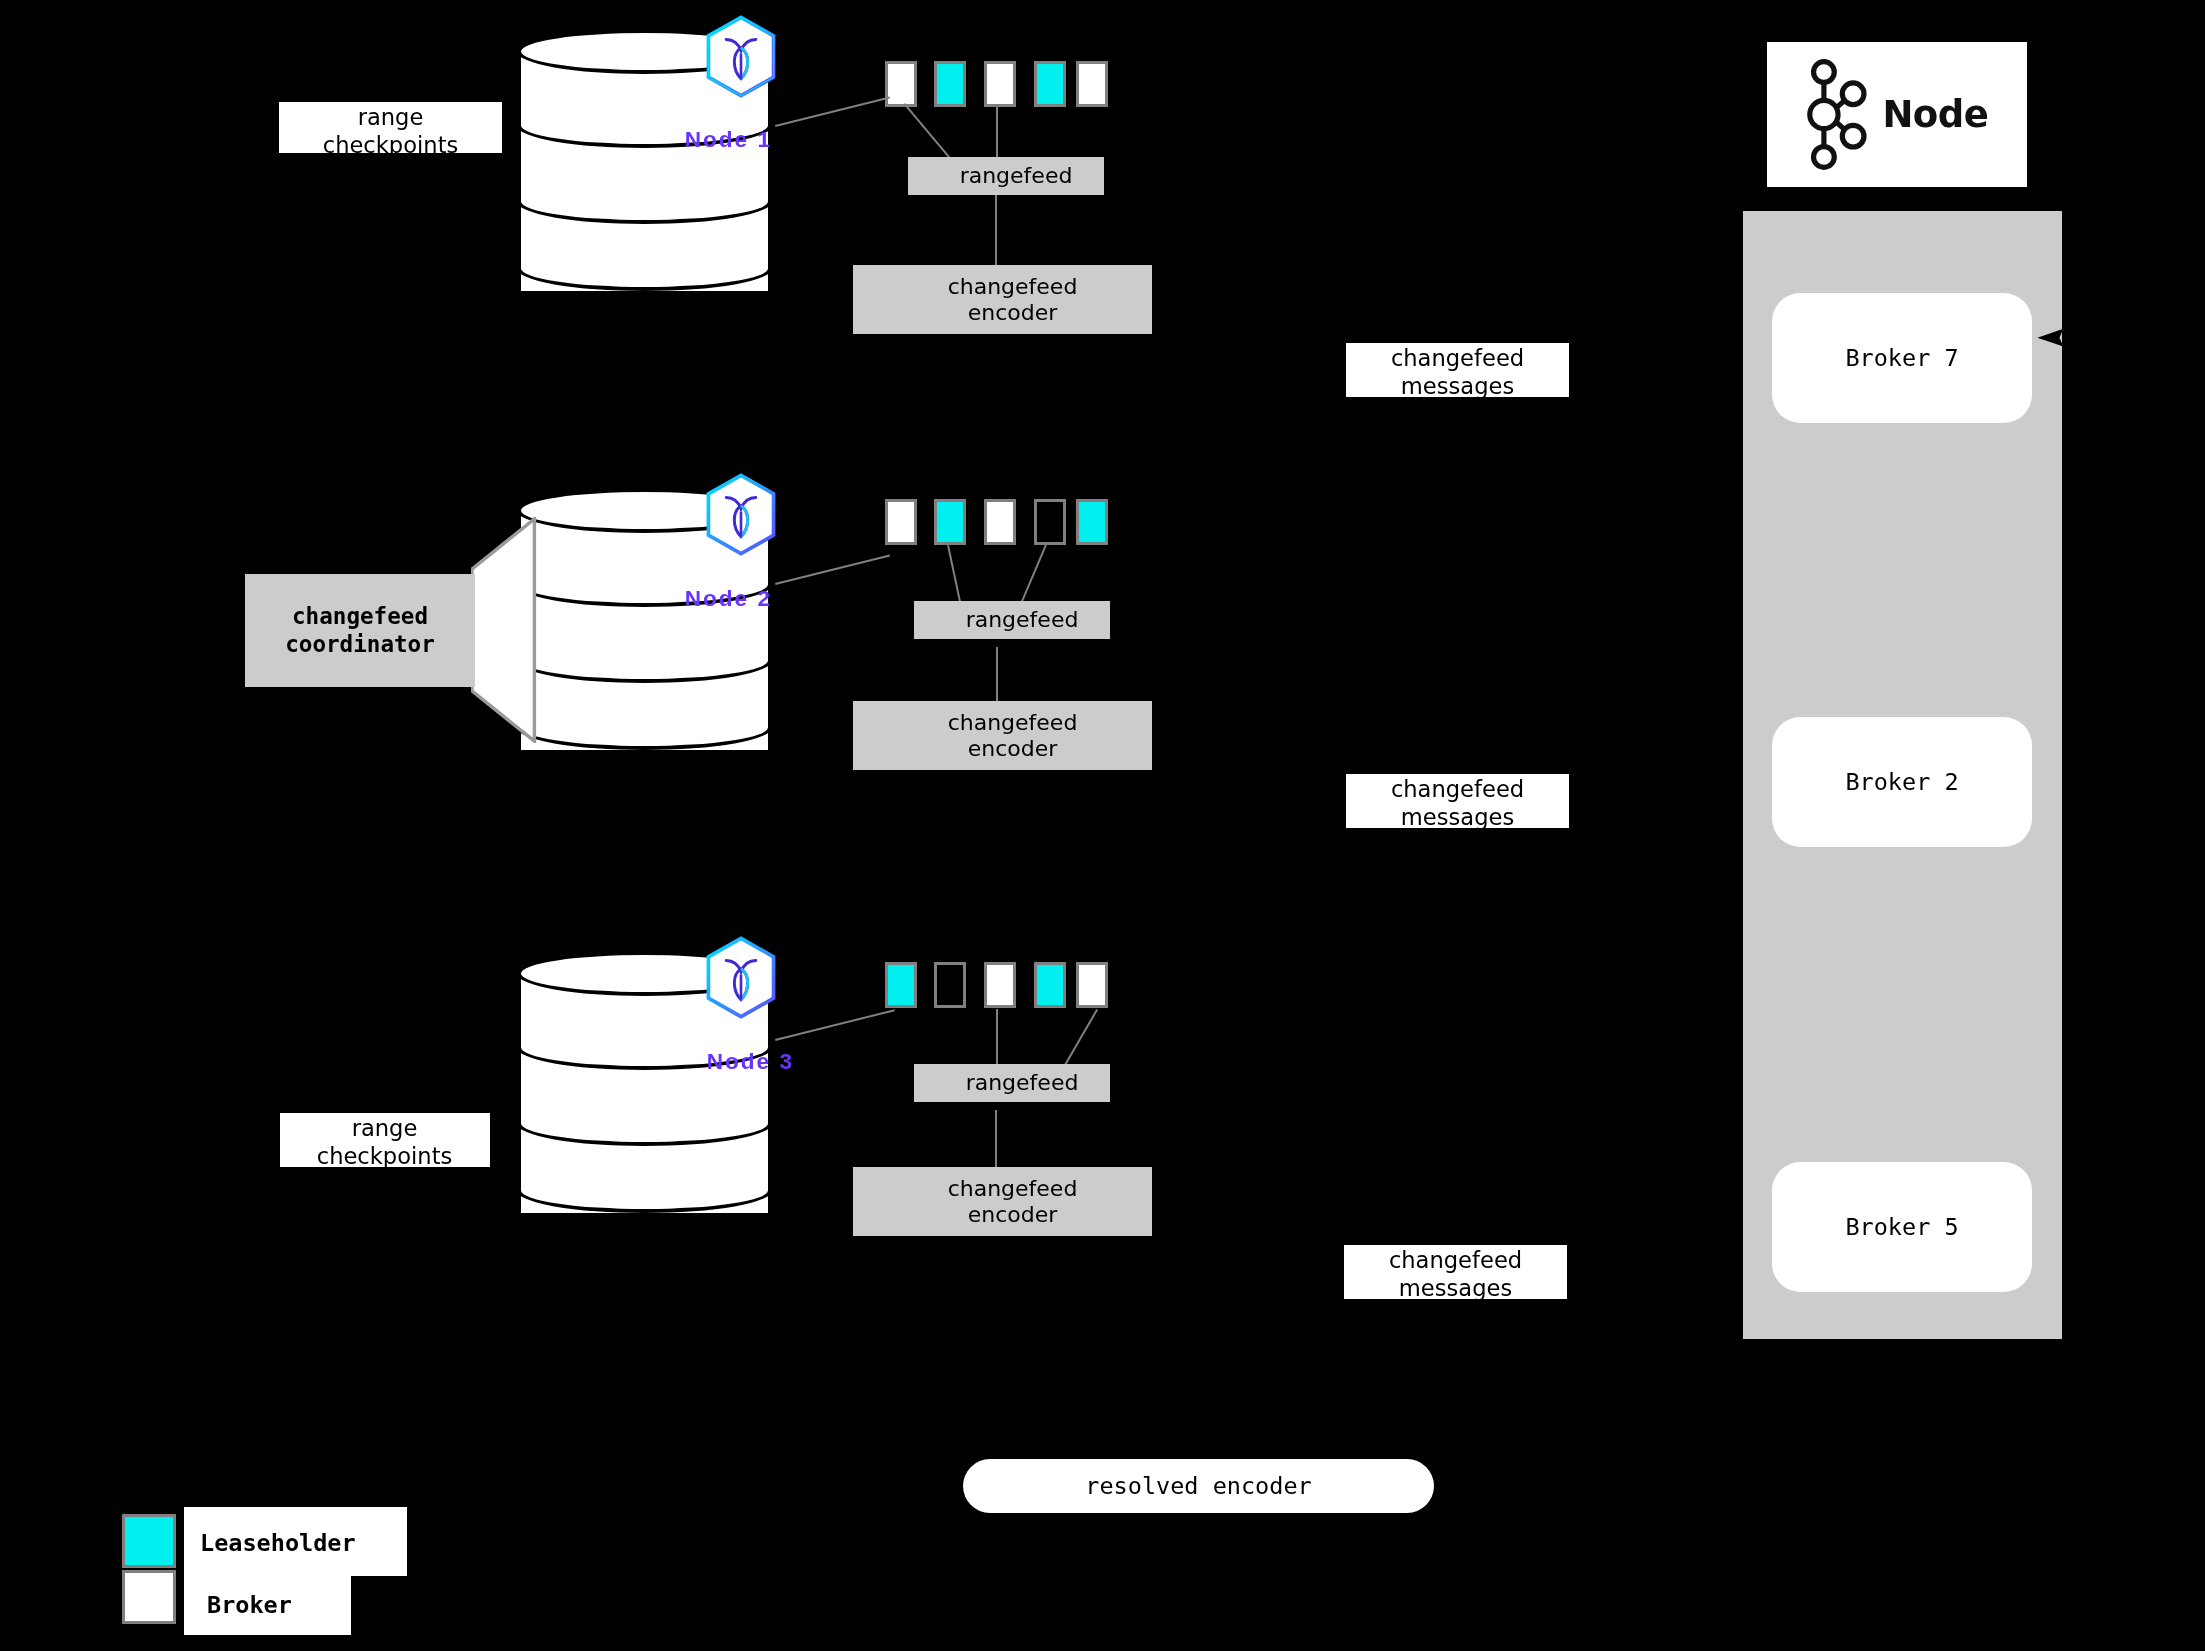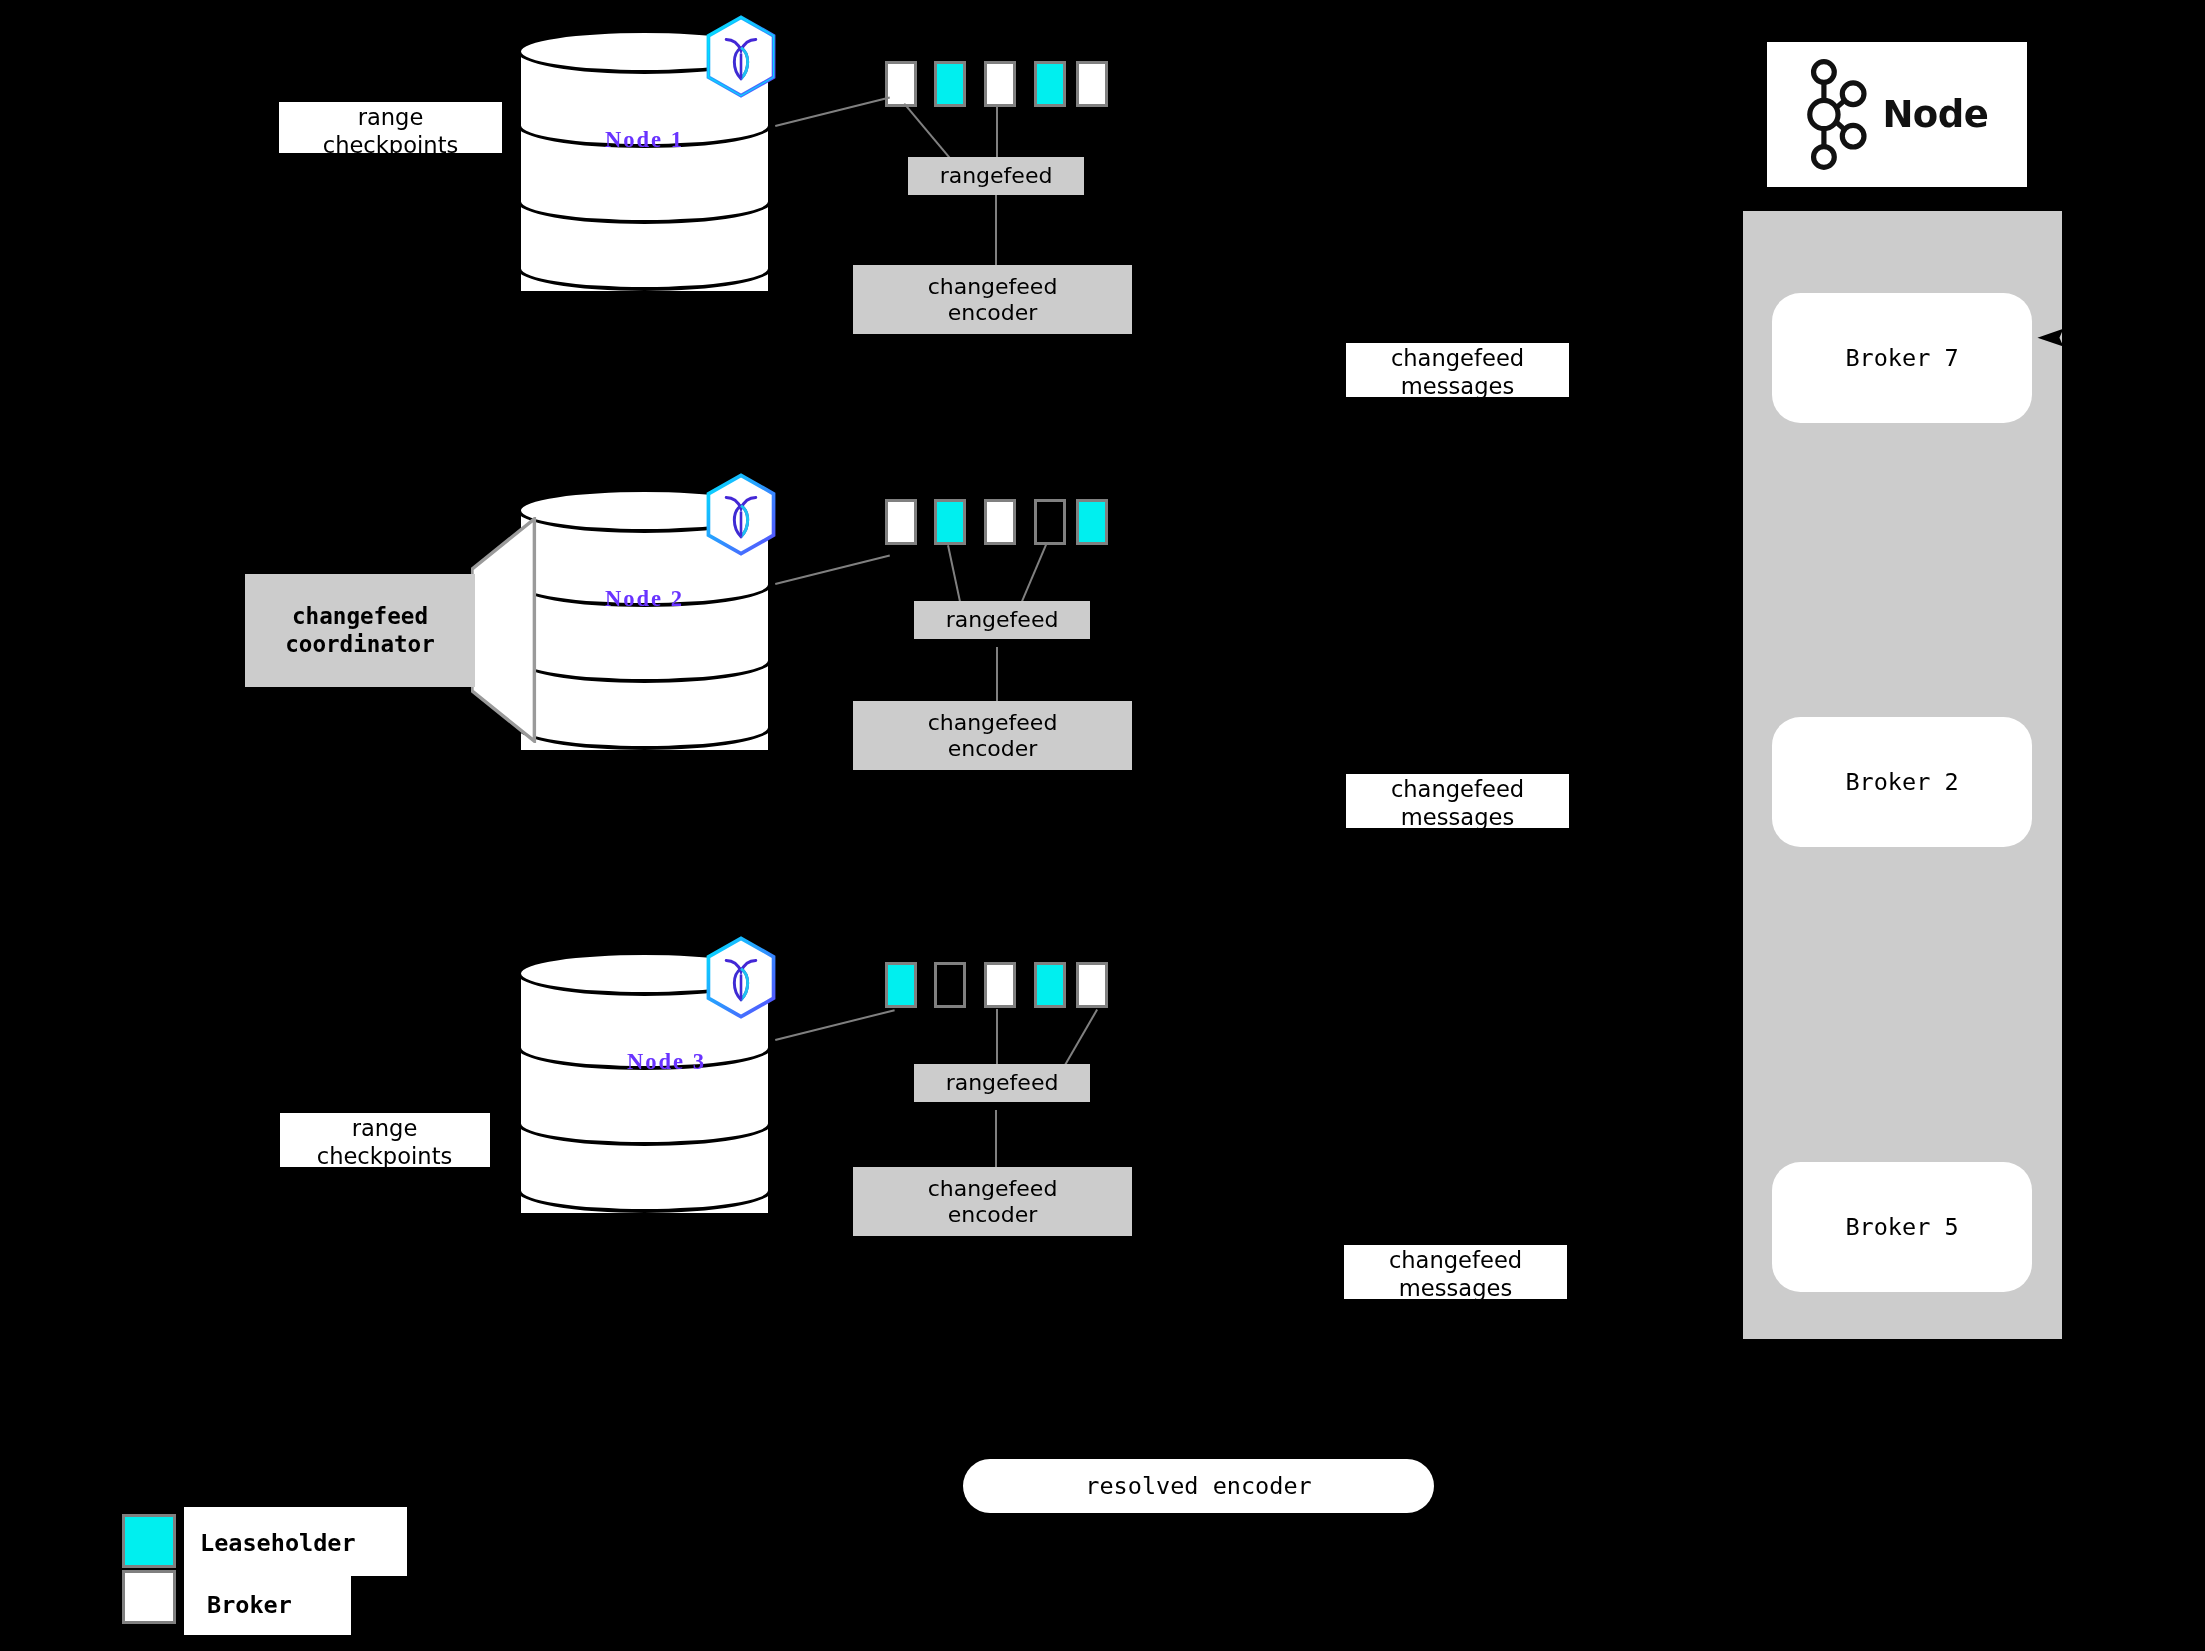--- a/index.html
+++ b/index.html
@@ -11,37 +11,37 @@
   .cyl{position:absolute;width:255px;height:284px;}
   .cyl .body{position:absolute;left:0;top:22.6px;width:255px;height:239px;background:#fff;}
   .cyl .ell{position:absolute;left:0;width:255px;height:45px;border-radius:50%;
             background:#fff;border:4.4px solid #000;box-sizing:border-box;}
   .cyl .e0{top:0;background:#fff;}
   .cyl .arc{position:absolute;left:0;width:255px;height:45px;border-radius:50%;
             border:4.4px solid #000;box-sizing:border-box;background:transparent;
             clip-path:inset(22.6px 0 0 0);}
   .cyl .sideL{position:absolute;left:0;top:22.6px;width:4.4px;height:239px;background:#000;}
   .cyl .sideR{position:absolute;left:251px;top:22.6px;width:4.4px;height:239px;background:#000;}
-  .nodelabel{position:absolute;width:255px;text-align:center;color:#6933FF;
+  .nodelabel{position:absolute;width:255px;text-align:right;color:#6933FF;
              font-weight:bold;font-size:22.6px;letter-spacing:2px;
-             font-family:Liberation Serif, serif;}
+             font-family:Liberation Sans, sans-serif;}
 
   
   .hexbadge{position:absolute;width:74px;height:83px;}
 
   
   .range{position:absolute;width:32px;height:46px;border:3.4px solid #808080;box-sizing:border-box;}
   .r-white{background:#ffffff;}
   .r-cyan{background:#00EFEF;}
   .r-empty{background:transparent;}
 
   
   .gbox{position:absolute;background:#CCCCCC;color:#000;display:flex;
         align-items:center;justify-content:center;text-align:center;
-        font-family:"DejaVu Sans","Liberation Sans",sans-serif;font-size:22px;line-height:1.18;}
+        font-family:"DejaVu Sans","Liberation Sans",sans-serif;font-size:22px;line-height:1.18;padding-left:20px;}
 
   
   .wbox{position:absolute;background:#ffffff;}
   .wtext{position:absolute;color:#000;text-align:center;
          font-family:"DejaVu Sans","Liberation Sans",sans-serif;font-size:22.6px;line-height:1.22;
          white-space:pre;}
 
   
   .line{position:absolute;background:#808080;transform-origin:0 0;height:2px;}
 

